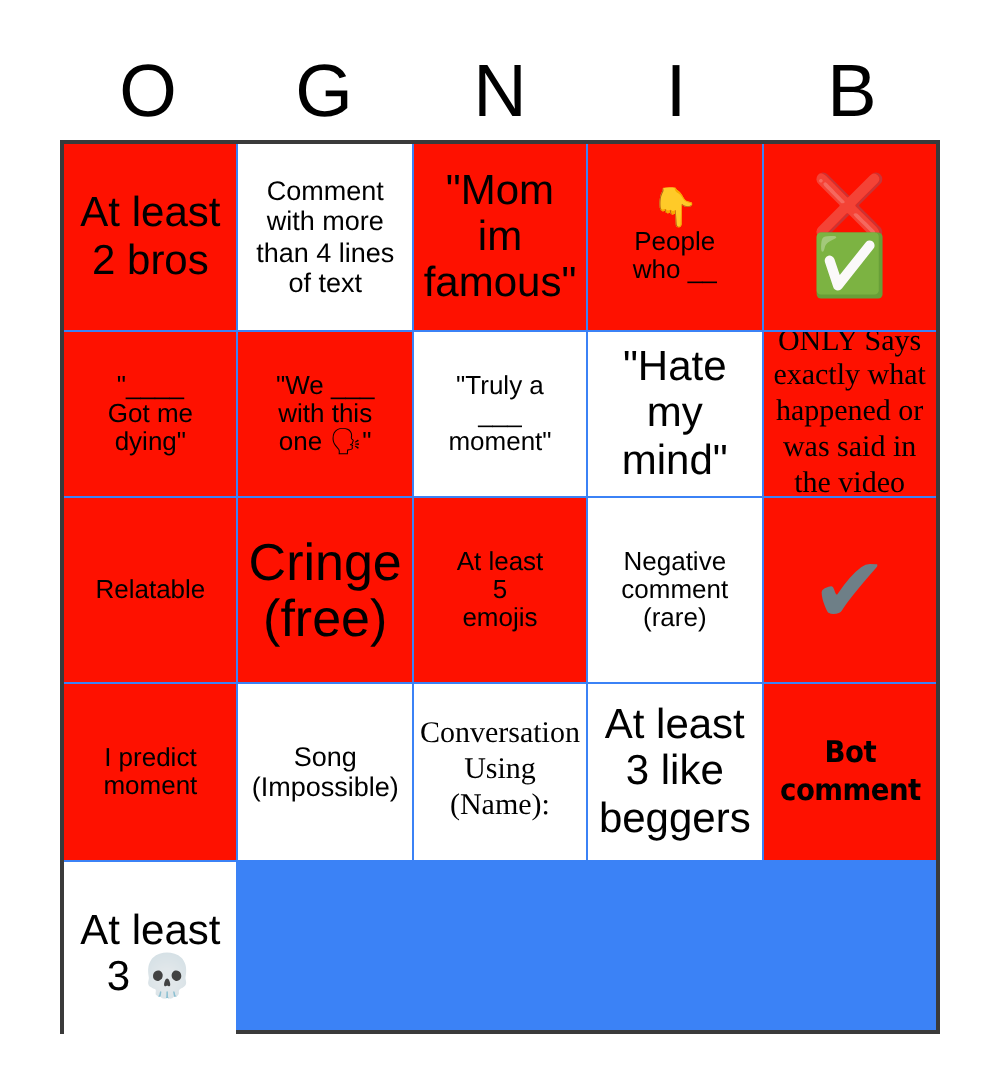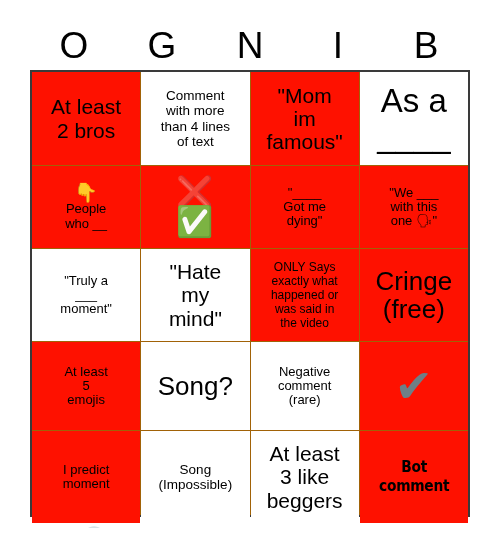--- a/index.html
+++ b/index.html
@@ -42,25 +42,25 @@
   }
 
   
   #grid {
     position: absolute;
     left: 30px;
     top: 70px;
     width: 440px;
     height: 447px;
     display: grid;
-    grid-template-columns: repeat(4, 1fr);
+    grid-template-columns: repeat(5, 1fr);
     grid-template-rows: 93px 82px 92px 88px 92px;
     border: 2px solid #3a3a3a;
     box-sizing: border-box;
-    background: #a16207;
+    background: #3b82f6;
     gap: 1px;
   }
 
   .cell {
     background: #ffffff;
     box-sizing: border-box;
     display: flex;
     flex-direction: column;
     align-items: center;
     justify-content: center;
@@ -72,21 +72,21 @@
   .cell.red { background: #fe1100; }
   .cell.white { background: #ffffff; }
 
   .cell-text {
     white-space: pre-line;
     line-height: 1.08;
     word-break: break-word;
   }
 
   
-  .t-xs  { font-size: 12px; line-height: 1.18; }
+  .t-xs  { font-size: 15px; line-height: 1.18; font-family: Liberation Serif, serif; }
   .t-sm  { font-size: 13.5px; line-height: 1.14; }
   .t-md  { font-size: 13px; line-height: 1.1; }
   .t-lg  { font-size: 21px; line-height: 1.1; }
   .t-xl  { font-size: 26px; line-height: 1.08; }
   .t-xxl { font-size: 33px; line-height: 1.05; }
 
   .bold-condensed {
     font-family: "DejaVu Sans", sans-serif;
     font-weight: bold;
     font-size: 15px;
@@ -131,24 +131,20 @@
         <div class="cell-text t-sm">Comment
 with more
 than 4 lines
 of text</div>
       </div>
       <div class="cell red">
         <div class="cell-text t-lg">"Mom
 im
 famous"</div>
       </div>
-      <div class="cell white">
-        <div class="cell-text t-xxl">As a
-____</div>
-      </div>
       <div class="cell red">
         <span class="emoji" style="font-size: 19px;">👇</span>
         <div class="cell-text t-md">People
 who __</div>
       </div>
       <div class="cell red">
         <div class="emoji-stack">
           <span class="emoji" style="font-size: 30px;">❌</span>
           <span class="emoji" style="font-size: 30px;">✅</span>
         </div>
@@ -174,48 +170,53 @@
 mind"</div>
       </div>
       <div class="cell red">
         <div class="cell-text t-xs">ONLY Says
 exactly what
 happened or
 was said in
 the video</div>
       </div>
       <div class="cell red">
+        <div class="cell-text t-md">Relatable</div>
+      </div>
+      <div class="cell red">
         <div class="cell-text t-xl">Cringe
 (free)</div>
       </div>
       <div class="cell red">
         <div class="cell-text t-md">At least
 5
 emojis</div>
       </div>
       <div class="cell white">
-        <div class="cell-text t-xl">Song?</div>
-      </div>
-      <div class="cell white">
         <div class="cell-text t-md">Negative
 comment
 (rare)</div>
       </div>
       <div class="cell red">
         <span class="emoji" style="font-size: 46px; color: rgb(110, 127, 135);">✔</span>
       </div>
       <div class="cell red">
         <div class="cell-text t-md">I predict
 moment</div>
       </div>
       <div class="cell white">
         <div class="cell-text t-sm">Song
 (Impossible)</div>
       </div>
       <div class="cell white">
+        <div class="cell-text t-xs">Conversation
+Using
+(Name):</div>
+      </div>
+      <div class="cell white">
         <div class="cell-text t-lg">At least
 3 like
 beggers</div>
       </div>
       <div class="cell red">
         <div class="cell-text bold-condensed">Bot
 comment</div>
       </div>
       <div class="cell white">
         <div class="cell-text t-lg">At least

